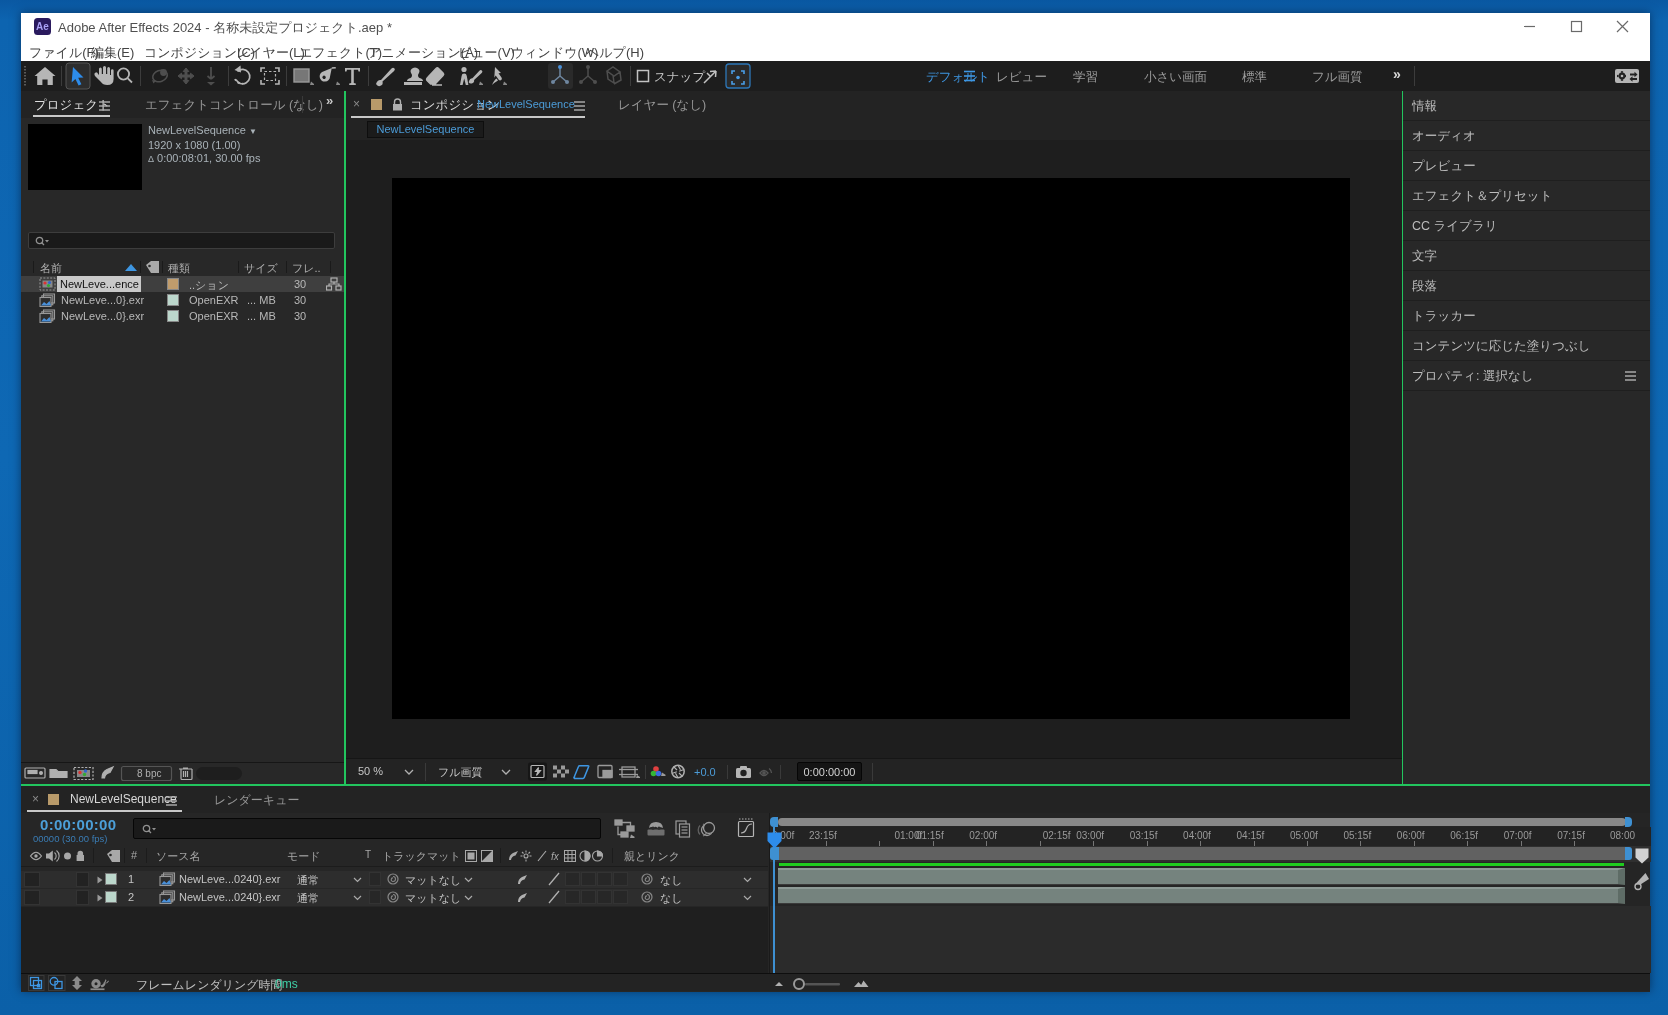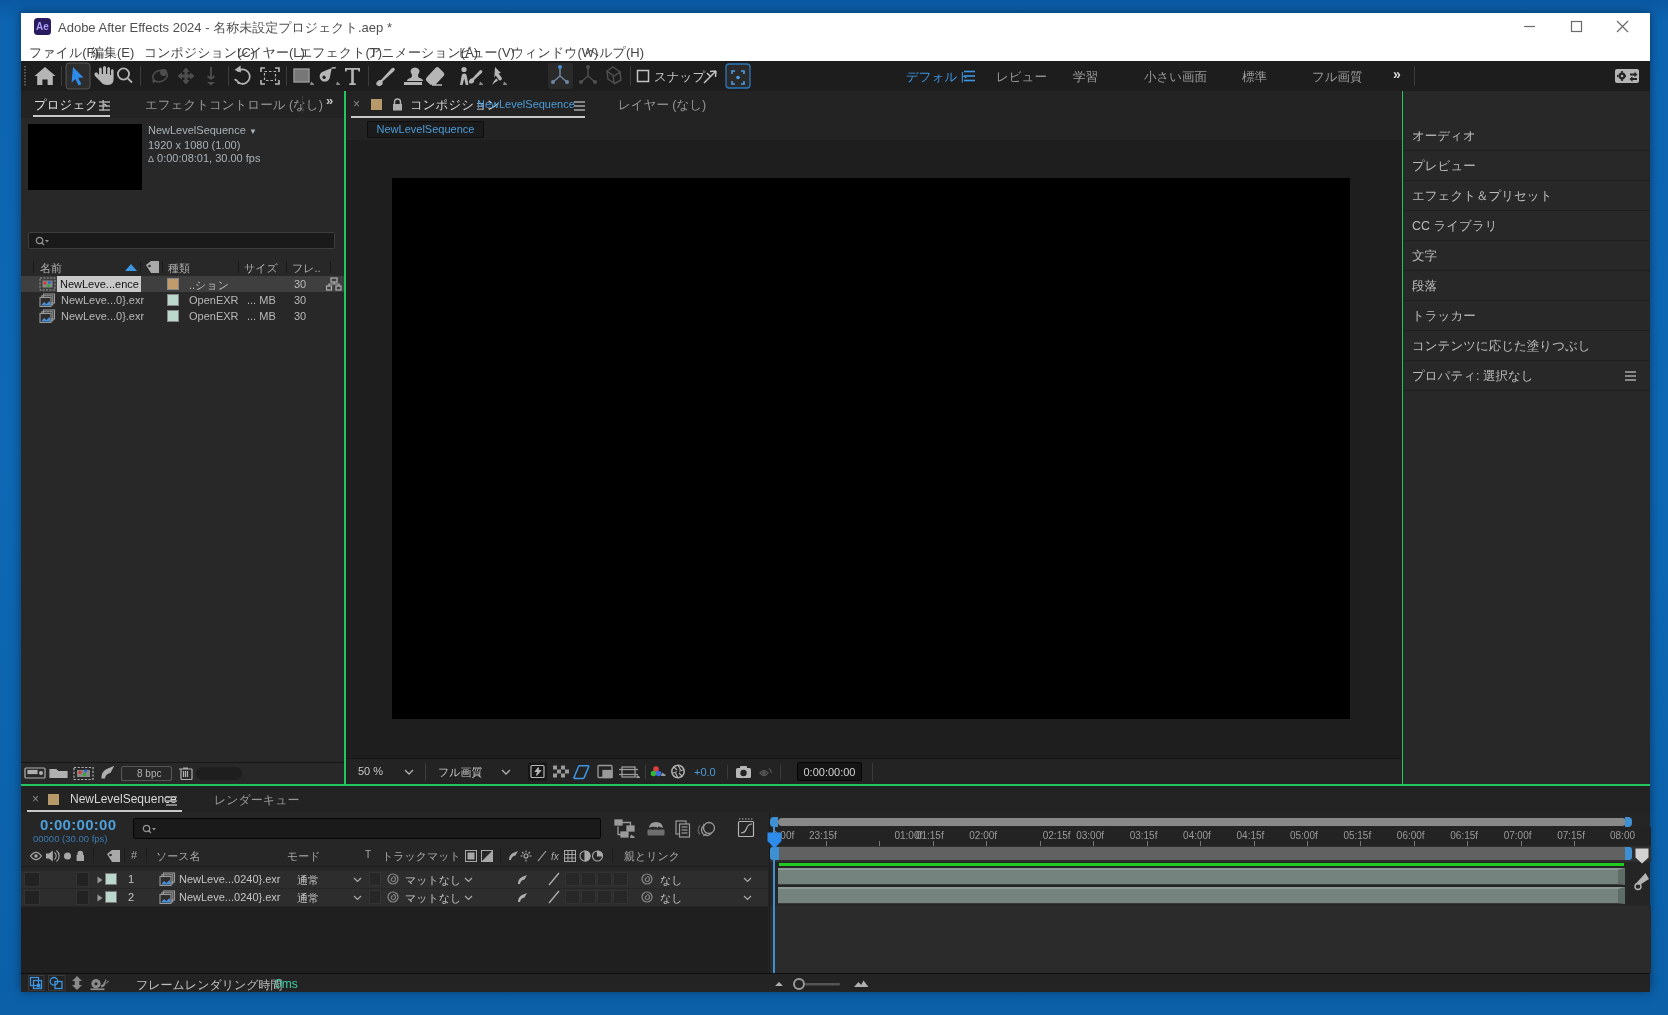--- a/index.html
+++ b/index.html
@@ -164,21 +164,21 @@
           <circle cx="1601" cy="15" r="3.4"></circle>
           <circle cx="1601" cy="15" r="1.3" fill="#b4b4b4"></circle>
           <rect x="1599.9" y="10.2" width="2.2" height="1.6"></rect>
           <rect x="1599.9" y="18.2" width="2.2" height="1.6"></rect>
           <rect x="1596" y="13.9" width="1.6" height="2.2"></rect>
           <rect x="1603.4" y="13.9" width="1.6" height="2.2"></rect>
       <path d="M1609 12.5 h4.5 v-1.8 l3 2.8 l-3 2.8 v-1.8 h-4.5 z M1616 17 h-4.5 v-1.8 l-3 2.8 l3 2.8 v-1.8 h4.5 z"></path>
         </g>
     </svg>
     <span class="wslbl" style="left:633px;color:#c4c4c4;">スナップ</span>
-    <span class="wslbl" style="left:885px;color:#3e96e2;">デフォルト</span>
+    <span class="wslbl" style="left:905px;color:#3e96e2;">デフォルト</span>
     <span class="wslbl" style="left:975px;">レビュー</span>
     <span class="wslbl" style="left:1052px;">学習</span>
     <span class="wslbl" style="left:1123px;">小さい画面</span>
     <span class="wslbl" style="left:1221px;">標準</span>
     <span class="wslbl" style="left:1291px;">フル画質</span>
     <span class="wslbl" style="left:1372px;color:#d8d8d8;font-weight:bold;font-size:14px;top:5px;">»</span>
   </div>
   <div id="projpanel">
     <div class="tabrow">
       <span class="abs" style="left:13px;top:6px;font-size:12.5px;color:#dedede;">プロジェクト</span>
@@ -376,20 +376,21 @@
             <circle cx="236" cy="11" r="1.2" fill="#555"></circle>
             <path d="M241 6.5 a5.5 5.5 0 0 1 2.5 4.5"></path>
           </g>
         <rect x="252" y="3" width="1" height="14" fill="#3a3a3a"></rect>
       </svg>
       <div class="abs" style="left:451px;top:3px;width:65px;height:19px;background:#141414;border:1px solid #060606;border-radius:2px;color:#d2d2d2;text-align:center;line-height:18px;">0:00:00:00</div>
       <div class="abs" style="left:526px;top:4px;width:1px;height:18px;background:#3a3a3a;"></div>
     </div>
   </div>
   <div id="rightpanel">
+    <div class="rrow" style="top:0;">情報</div>
     <div class="rrow" style="top:30px;">オーディオ</div>
     <div class="rrow" style="top:60px;">プレビュー</div>
     <div class="rrow" style="top:90px;">エフェクト＆プリセット</div>
     <div class="rrow" style="top:120px;">CC ライブラリ</div>
     <div class="rrow" style="top:150px;">文字</div>
     <div class="rrow" style="top:180px;">段落</div>
     <div class="rrow" style="top:210px;">トラッカー</div>
     <div class="rrow" style="top:240px;">コンテンツに応じた塗りつぶし</div>
     <div class="rrow" style="top:270px;">プロパティ: 選択なし
       <svg class="abs" style="left:222px;top:9px;" width="12" height="12">

